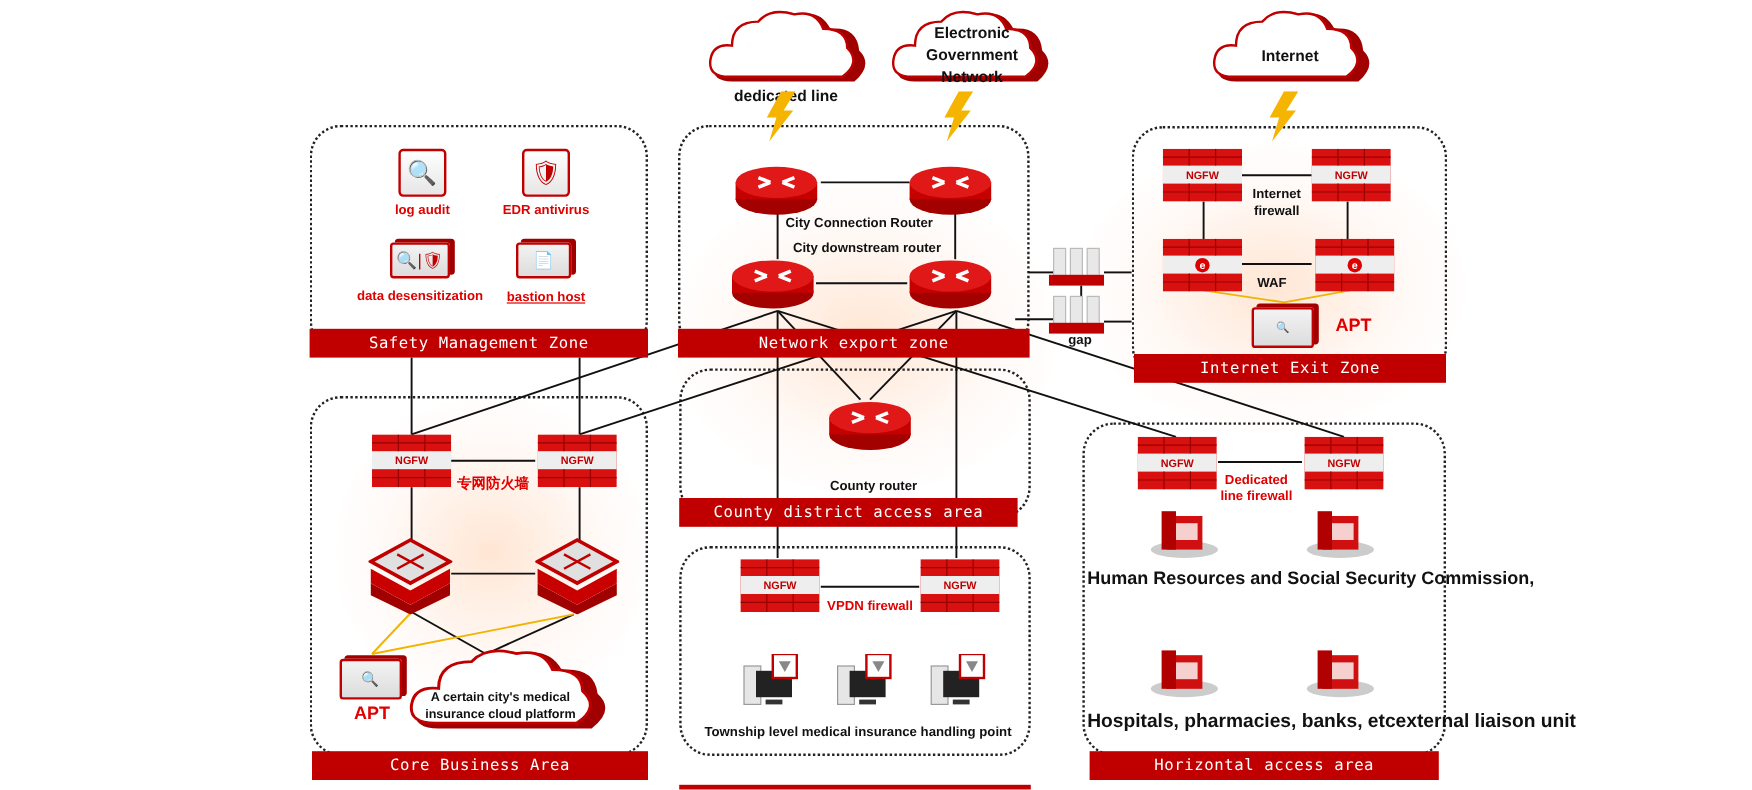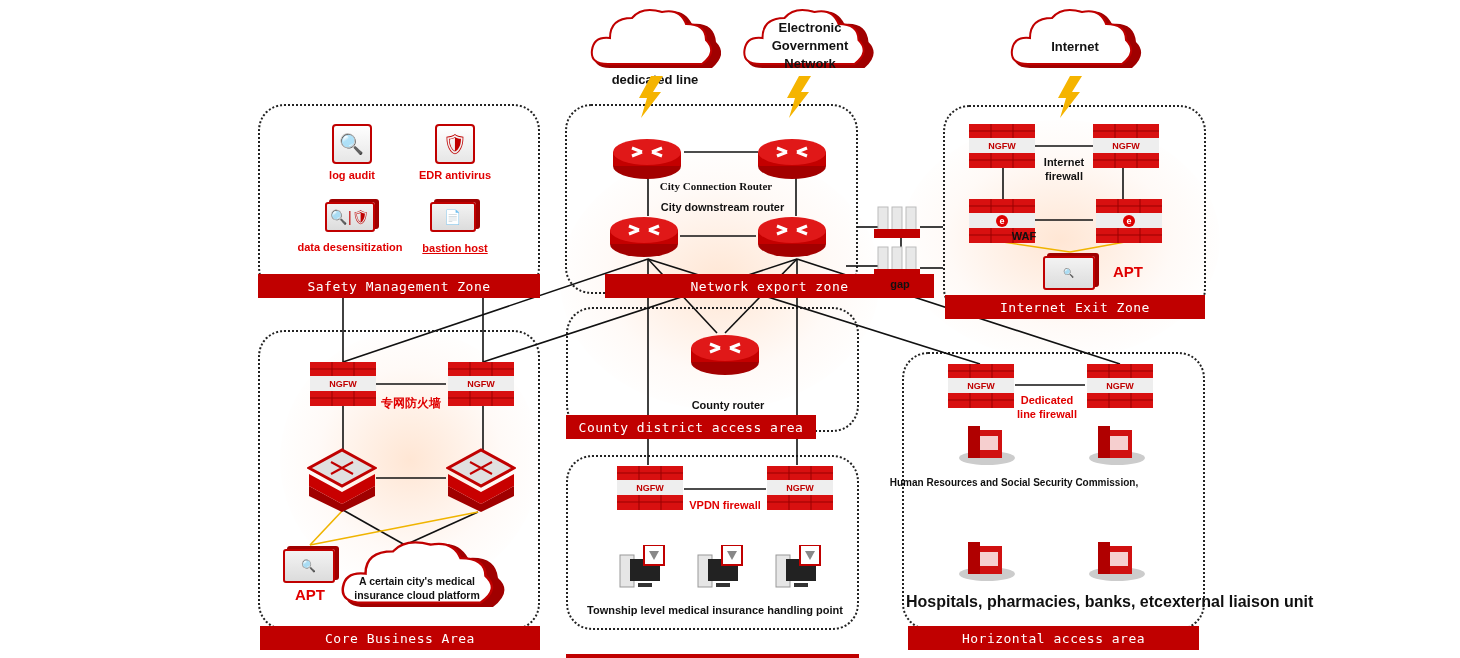--- a/index.html
+++ b/index.html
@@ -128,35 +128,35 @@
     <rect x="1" y="16" width="68" height="14" fill="#c40000"></rect>
     <ellipse cx="35" cy="16" rx="34" ry="13" fill="#e01818"></ellipse>
   <path d="M20 12 L30 16 M50 12 L40 16 M20 20 L30 16 M50 20 L40 16" stroke="#fff" stroke-width="3"></path>
 </svg>
 <svg class="router" style="left:757px;top:136px;" viewBox="0 0 70 44">
   <ellipse cx="35" cy="30" rx="34" ry="13" fill="#a30000"></ellipse>
     <rect x="1" y="16" width="68" height="14" fill="#c40000"></rect>
     <ellipse cx="35" cy="16" rx="34" ry="13" fill="#e01818"></ellipse>
   <path d="M20 12 L30 16 M50 12 L40 16 M20 20 L30 16 M50 20 L40 16" stroke="#fff" stroke-width="3"></path>
 </svg>
-<div class="lbl" style="left:650px;top:179px;width:132px;font-family:Liberation Serif, serif;">City Connection Router</div>
+<div class="lbl" style="left:650px;top:179px;width:132px;">City Connection Router</div>
 <div class="lbl" style="left:645px;top:200px;width:155px;">City downstream router</div>
 <svg class="router" style="left:609px;top:214px;" viewBox="0 0 70 44">
   <ellipse cx="35" cy="30" rx="34" ry="13" fill="#a30000"></ellipse>
     <rect x="1" y="16" width="68" height="14" fill="#c40000"></rect>
     <ellipse cx="35" cy="16" rx="34" ry="13" fill="#e01818"></ellipse>
   <path d="M20 12 L30 16 M50 12 L40 16 M20 20 L30 16 M50 20 L40 16" stroke="#fff" stroke-width="3"></path>
 </svg>
 <svg class="router" style="left:757px;top:214px;" viewBox="0 0 70 44">
   <ellipse cx="35" cy="30" rx="34" ry="13" fill="#a30000"></ellipse>
     <rect x="1" y="16" width="68" height="14" fill="#c40000"></rect>
     <ellipse cx="35" cy="16" rx="34" ry="13" fill="#e01818"></ellipse>
   <path d="M20 12 L30 16 M50 12 L40 16 M20 20 L30 16 M50 20 L40 16" stroke="#fff" stroke-width="3"></path>
 </svg>
-<div class="band" style="left:565px;top:274px;width:329px;margin-left:40px;">Network export zone</div>
+<div class="band" style="left:565px;top:274px;width:293px;">Network export zone</div>
 
 <svg class="abs" style="left:874px;top:205px;" width="46" height="34" viewBox="0 0 46 34">
   <rect x="4" y="2" width="10" height="26" fill="#e8e8e8" stroke="#bbb"></rect>
     <rect x="18" y="2" width="10" height="26" fill="#e8e8e8" stroke="#bbb"></rect>
     <rect x="32" y="2" width="10" height="26" fill="#e8e8e8" stroke="#bbb"></rect>
   <rect x="0" y="24" width="46" height="9" fill="#c00000"></rect>
 </svg>
 <svg class="abs" style="left:874px;top:245px;" width="46" height="34" viewBox="0 0 46 34">
   <rect x="4" y="2" width="10" height="26" fill="#e8e8e8" stroke="#bbb"></rect>
     <rect x="18" y="2" width="10" height="26" fill="#e8e8e8" stroke="#bbb"></rect>
@@ -185,21 +185,21 @@
   <circle cx="33" cy="22" r="6" fill="#d00"></circle>
     <text x="33" y="25" font-size="9" font-weight="bold" fill="#fff" text-anchor="middle" font-family="Liberation Sans, sans-serif">e</text>
 </svg>
 <svg class="fw" style="left:1096px;top:199px;" viewBox="0 0 66 44">
   <rect x="0" y="0" width="66" height="44" fill="#d81010"></rect>
     <rect x="0" y="14" width="66" height="15" fill="#eee"></rect>
   <path d="M0 7 H66 M0 36 H66 M22 0 V14 M44 0 V14 M22 29 V44 M44 29 V44" stroke="#900" stroke-width="1"></path>
   <circle cx="33" cy="22" r="6" fill="#d00"></circle>
     <text x="33" y="25" font-size="9" font-weight="bold" fill="#fff" text-anchor="middle" font-family="Liberation Sans, sans-serif">e</text>
 </svg>
-<div class="lbl" style="left:1004px;top:229px;width:40px;">WAF</div>
+<div class="lbl" style="left:1040px;top:229px;width:40px;">WAF</div>
 <div class="box3d" style="left:1043px;top:256px;width:52px;height:34px;display:flex;align-items:center;justify-content:center;font-size:9px;font-weight:bold;color:#c00000;">🔍</div>
 <div class="lbl red" style="left:1108px;top:265px;width:40px;font-size:15px;">APT</div>
 <div class="band" style="left:945px;top:295px;width:260px;">Internet Exit Zone</div>
 
 <svg class="fw" style="left:310px;top:362px;" viewBox="0 0 66 44">
   <rect x="0" y="0" width="66" height="44" fill="#d81010"></rect>
     <rect x="0" y="14" width="66" height="15" fill="#eee"></rect>
   <path d="M0 7 H66 M0 36 H66 M22 0 V14 M44 0 V14 M22 29 V44 M44 29 V44" stroke="#900" stroke-width="1"></path>
   <text x="33" y="25" font-size="9" font-weight="bold" fill="#c00000" text-anchor="middle" font-family="Liberation Sans, sans-serif">NGFW</text>
 </svg>
@@ -231,21 +231,21 @@
 <div class="lbl" style="left:352px;top:574px;width:130px;white-space:normal;font-size:10.5px;">A certain city's medical insurance cloud platform</div>
 <div class="band" style="left:260px;top:626px;width:280px;">Core Business Area</div>
 
 <svg class="router" style="left:690px;top:332px;" viewBox="0 0 70 44">
   <ellipse cx="35" cy="30" rx="34" ry="13" fill="#a30000"></ellipse>
     <rect x="1" y="16" width="68" height="14" fill="#c40000"></rect>
     <ellipse cx="35" cy="16" rx="34" ry="13" fill="#e01818"></ellipse>
   <path d="M20 12 L30 16 M50 12 L40 16 M20 20 L30 16 M50 20 L40 16" stroke="#fff" stroke-width="3"></path>
 </svg>
 <div class="lbl" style="left:678px;top:398px;width:100px;">County router</div>
-<div class="band" style="left:566px;top:415px;width:250px;">County district access area</div>
+<div class="band" style="left:566px;top:415px;width:282px;">County district access area</div>
 
 <svg class="fw" style="left:617px;top:466px;" viewBox="0 0 66 44">
   <rect x="0" y="0" width="66" height="44" fill="#d81010"></rect>
     <rect x="0" y="14" width="66" height="15" fill="#eee"></rect>
   <path d="M0 7 H66 M0 36 H66 M22 0 V14 M44 0 V14 M22 29 V44 M44 29 V44" stroke="#900" stroke-width="1"></path>
   <text x="33" y="25" font-size="9" font-weight="bold" fill="#c00000" text-anchor="middle" font-family="Liberation Sans, sans-serif">NGFW</text>
 </svg>
 <svg class="fw" style="left:767px;top:466px;" viewBox="0 0 66 44">
   <rect x="0" y="0" width="66" height="44" fill="#d81010"></rect>
     <rect x="0" y="14" width="66" height="15" fill="#eee"></rect>
@@ -296,21 +296,21 @@
     <rect x="14" y="6" width="30" height="28" fill="#d01010"></rect>
     <rect x="18" y="12" width="22" height="14" fill="#fff" opacity="0.8"></rect>
     <rect x="10" y="2" width="12" height="32" fill="#b00000"></rect>
 </svg>
 <svg class="abs" style="left:1088px;top:424px;" width="58" height="42" viewBox="0 0 58 42">
   <ellipse cx="29" cy="34" rx="28" ry="7" fill="#ccc"></ellipse>
     <rect x="14" y="6" width="30" height="28" fill="#d01010"></rect>
     <rect x="18" y="12" width="22" height="14" fill="#fff" opacity="0.8"></rect>
     <rect x="10" y="2" width="12" height="32" fill="#b00000"></rect>
 </svg>
-<div class="lbl" style="left:866px;top:476px;width:296px;font-size:10px;">
+<div class="lbl" style="left:906px;top:476px;width:296px;font-size:15px;">
   <div>Human Resources and Social Security Commission,</div>
 </div>
 <svg class="abs" style="left:958px;top:540px;" width="58" height="42" viewBox="0 0 58 42">
   <ellipse cx="29" cy="34" rx="28" ry="7" fill="#ccc"></ellipse>
     <rect x="14" y="6" width="30" height="28" fill="#d01010"></rect>
     <rect x="18" y="12" width="22" height="14" fill="#fff" opacity="0.8"></rect>
     <rect x="10" y="2" width="12" height="32" fill="#b00000"></rect>
 </svg>
 <svg class="abs" style="left:1088px;top:540px;" width="58" height="42" viewBox="0 0 58 42">
   <ellipse cx="29" cy="34" rx="28" ry="7" fill="#ccc"></ellipse>

